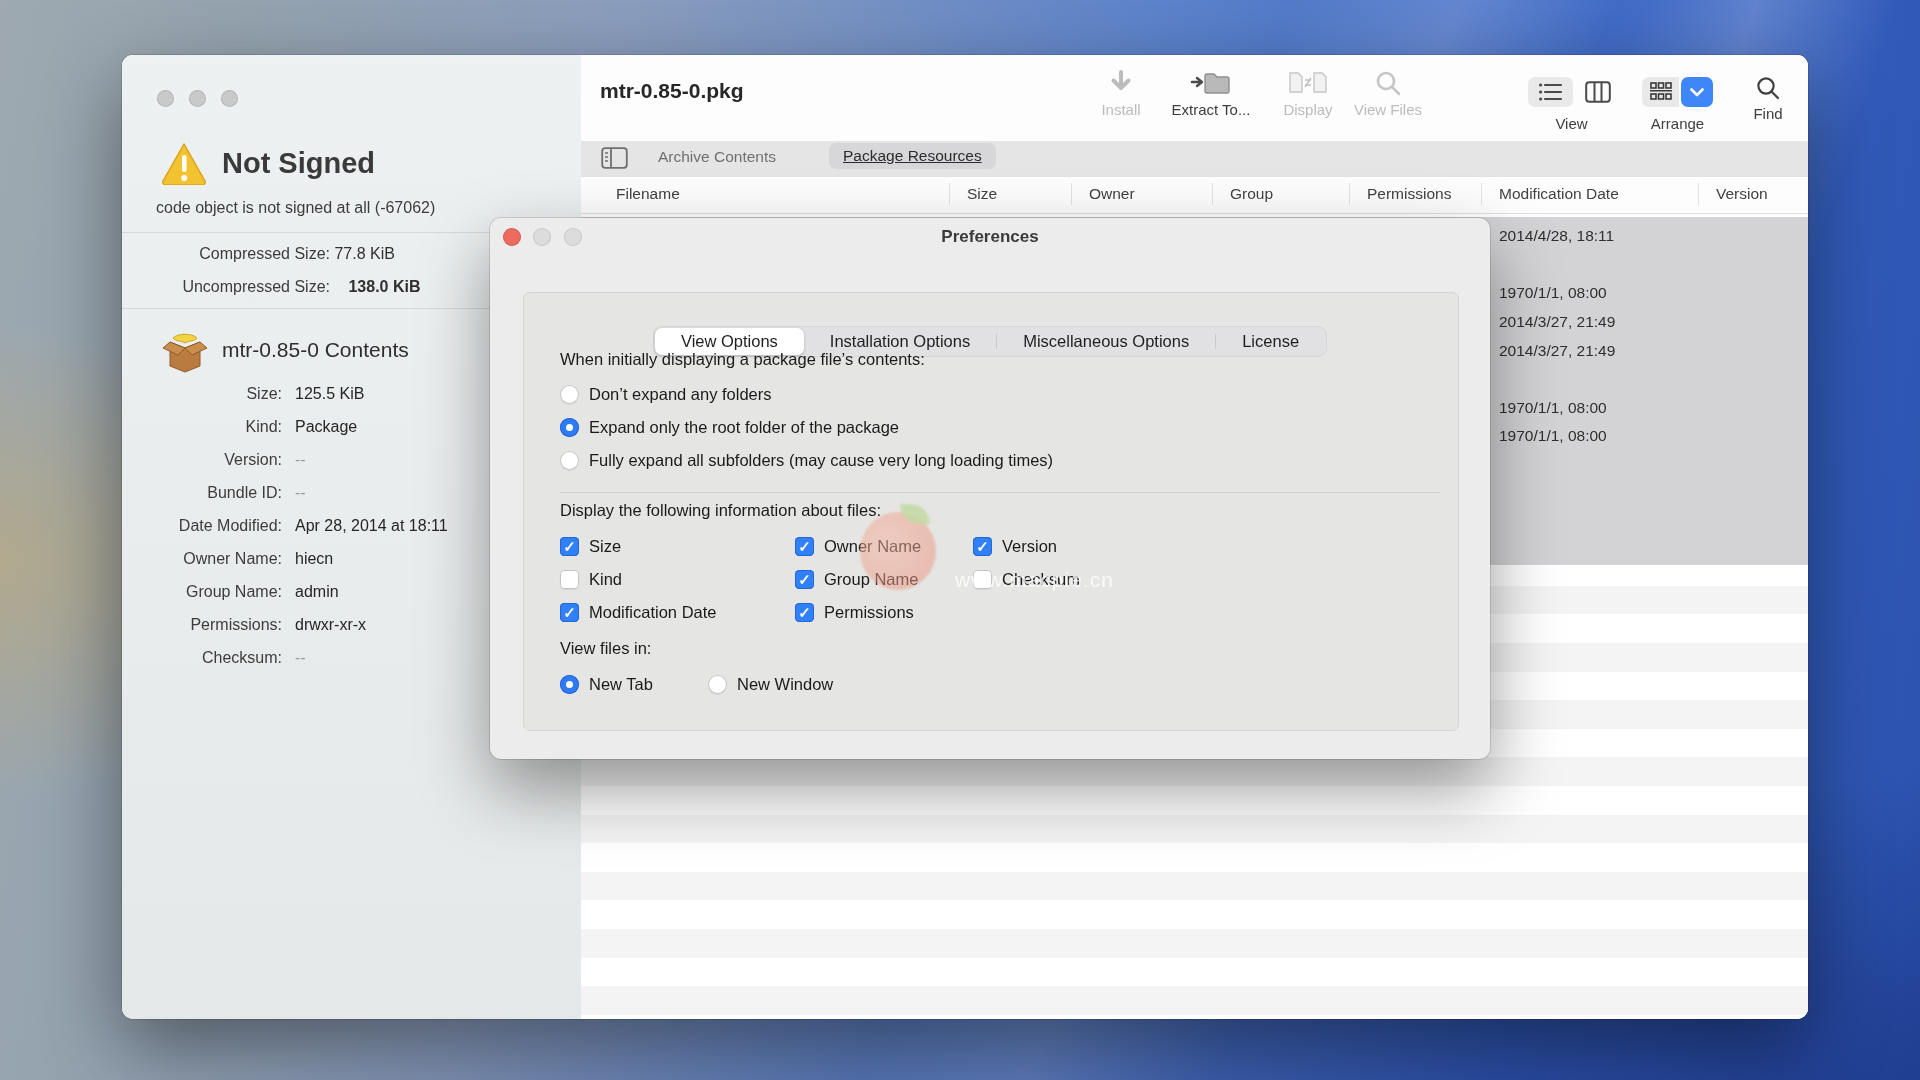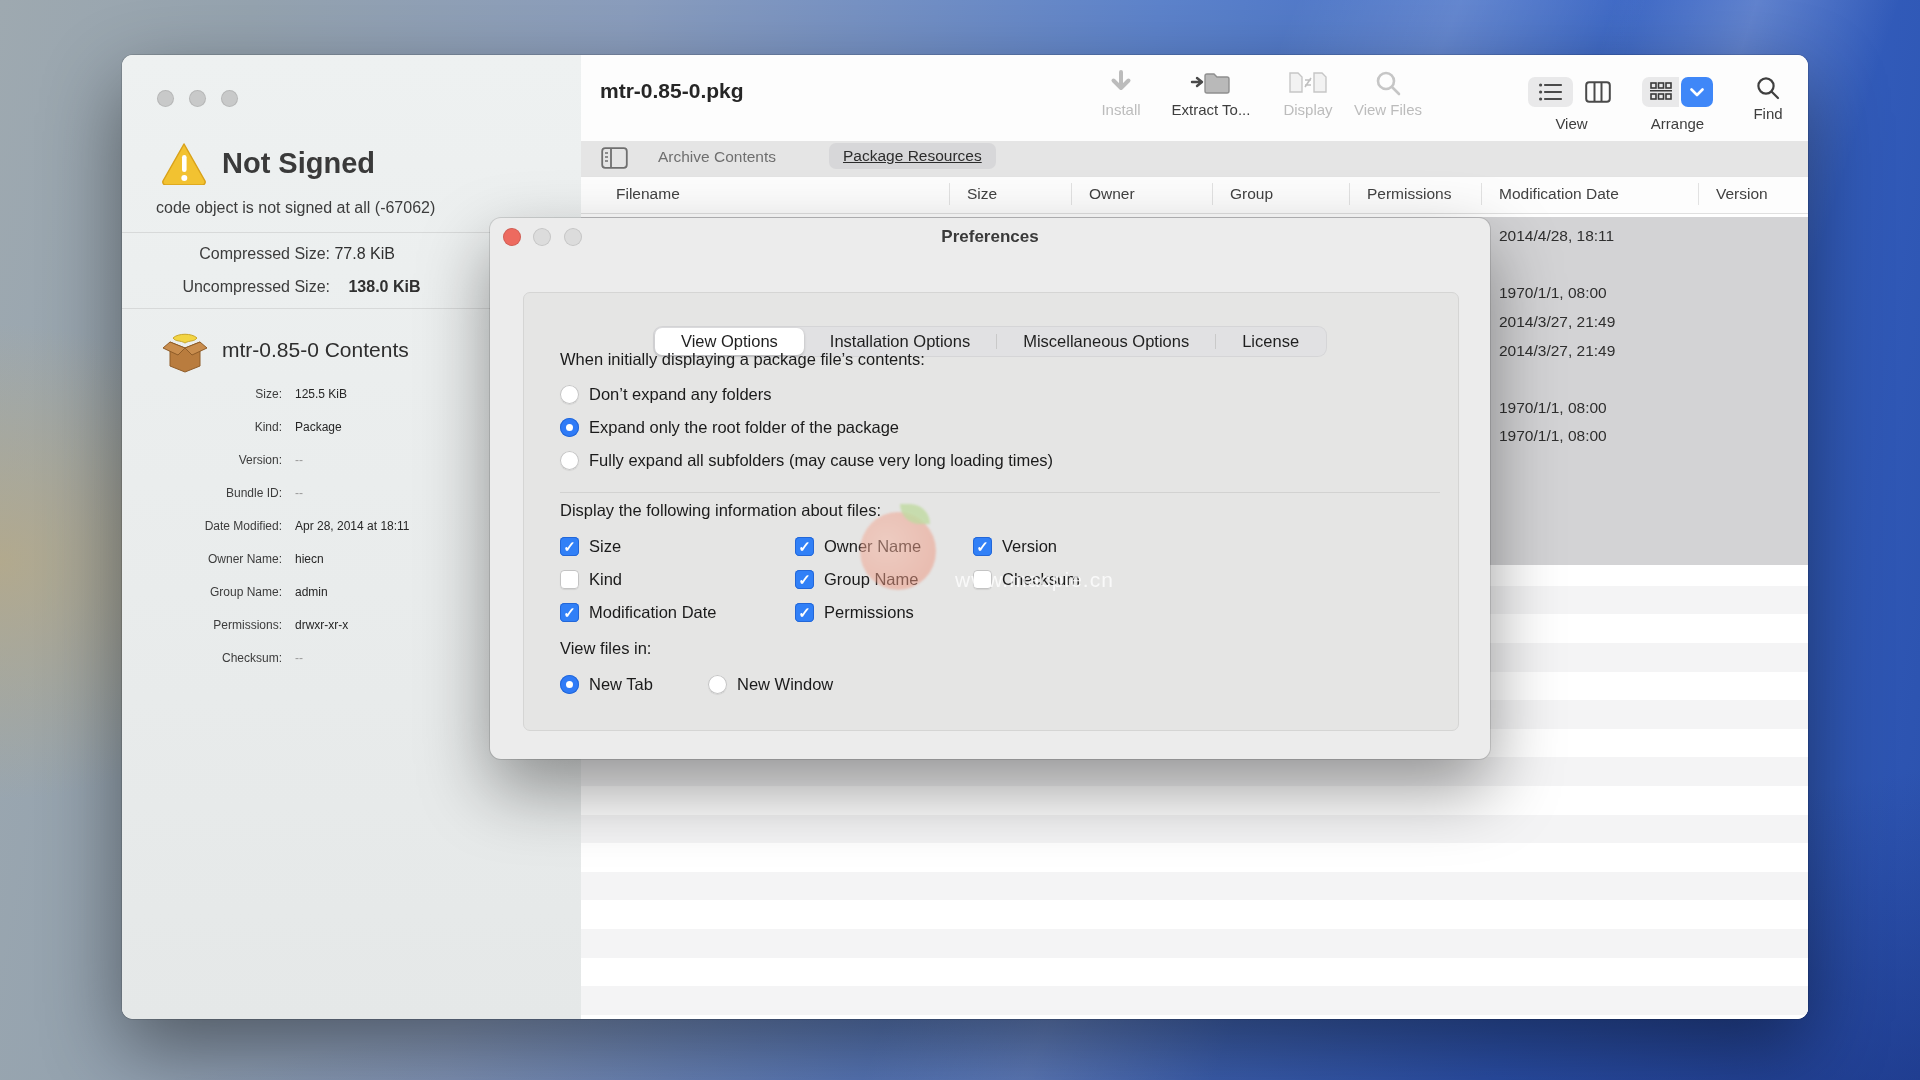--- a/index.html
+++ b/index.html
@@ -17,21 +17,21 @@
   .main-window{left:122px;top:55px;width:1686px;height:964px;border-radius:11px;
     background:#fdfdfd;box-shadow:0 30px 80px rgba(0,0,0,.45),0 0 0 1px rgba(0,0,0,.12);overflow:hidden;}
   .sidebar{left:0;top:0;width:459px;height:964px;
     background:linear-gradient(180deg,#eef1f1,#e5e8e8);border-right:1px solid #d2d4d4;}
   .dot{width:17px;height:17px;border-radius:50%;background:#c8c9c9;box-shadow:inset 0 0 0 1px rgba(0,0,0,.09);}
   .sb-divider{left:0;width:459px;height:1px;background:#d7d9d9;}
   .warn-title{font-size:29px;font-weight:bold;color:#3a3a3a;}
   .warn-sub{font-size:16px;color:#3c3c3c;}
   .sb-line{font-size:16px;color:#303030;}
   .sb-line .lbl{display:inline-block;text-align:right;color:#3c3c3c;}
-  .kv{height:33.1px;font-size:12px;display:flex;align-items:center;}
+  .kv{height:33.1px;font-size:16px;display:flex;align-items:center;}
   .kv .lbl{width:160px;text-align:right;color:#3c3c3c;flex:none;}
   .kv .val{margin-left:13px;color:#262626;}
   .kv .val.dim,.dim{color:#9a9a9a;}
   .contents-title{font-size:21px;font-weight:400;color:#2e2e2e;}
   
   .main-pane{left:459px;top:0;width:1227px;height:964px;background:#fdfdfd;}
   .doc-title{font-size:21px;font-weight:bold;color:#262626;}
   .tb-item{text-align:center;}
   .tb-label{font-size:15px;margin-top:4px;}
   .tb-label.off{color:#bcbcbc;} .tb-label.on{color:#3e3e3e;}

